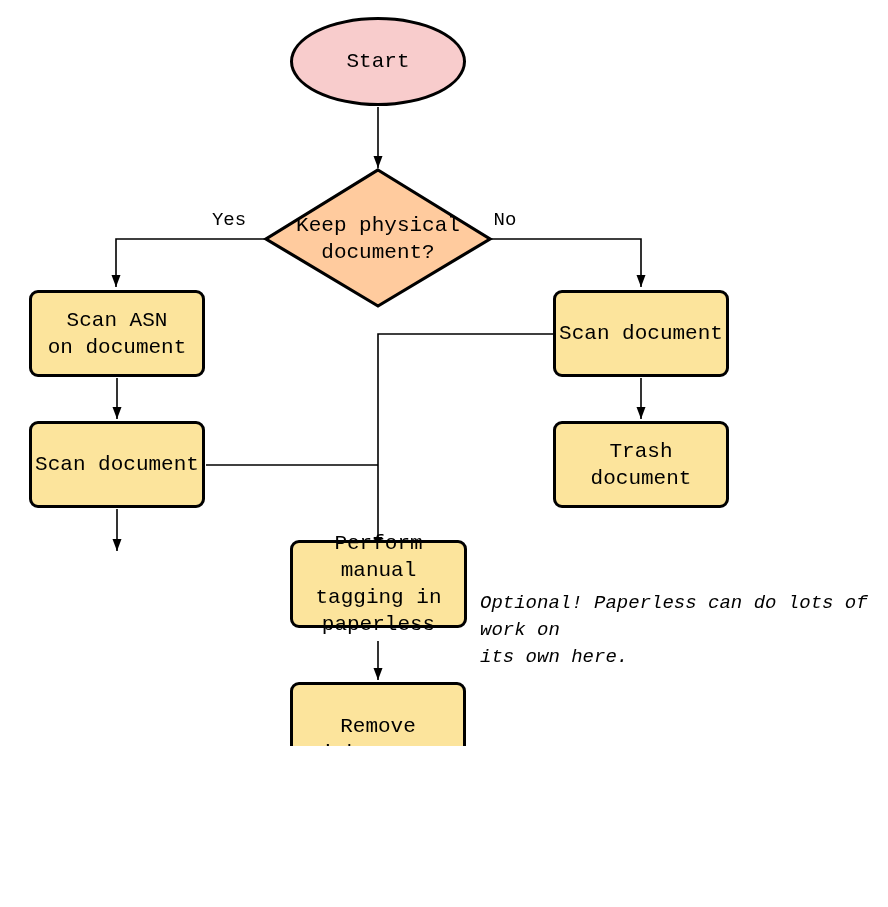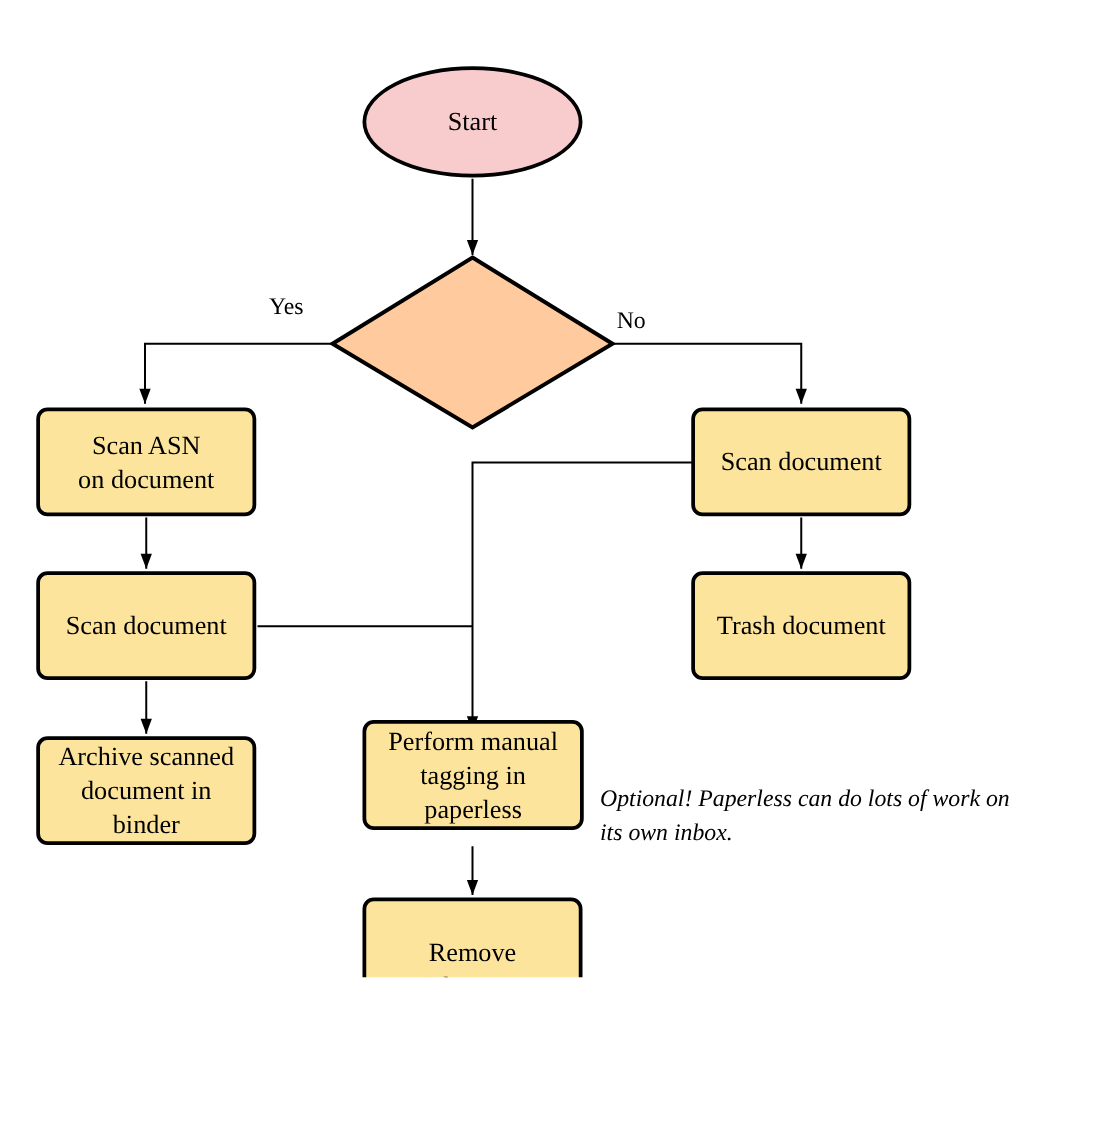--- a/index.html
+++ b/index.html
@@ -1,24 +1,23 @@
 <!DOCTYPE html>
 <html style="--terminator-fill: #F8CCCC; --decision-fill: #FFCB9E; --process-fill: #FCE49C; --line: #000000; --footer-line: #F3EBEB;"><head>
 <meta charset="utf-8">
 <style>
   html, body { margin: 0; padding: 0; background: #ffffff; }
   .stage {
     position: relative;
     width: 888px;
     height: 746px;
     background: #ffffff;
-    font-family: Liberation Serif, serif;
+    font-family: Liberation Mono, monospace;
     color: #000000;
     overflow: hidden;
-    margin-top: 36px;
   }
   .connectors {
     position: absolute;
     left: 0; top: 0;
     width: 888px; height: 907px;
     z-index: 1;
   }
   .node {
     position: absolute;
     z-index: 2;
@@ -97,56 +96,53 @@
     <path class="edge" marker-end="url(#arrow)" d="M378 641 L378 680"></path>
     <path class="edge" marker-end="url(#arrow)" d="M378 771 L378 810"></path>
 
     <polygon class="shape" points="378,170 490,239 378,306 266,239" style="fill: var(--decision-fill);"></polygon>
   </svg>
 
   <div class="node terminator" style="left:290px; top:17px; width:176px; height:89px;">
     <span>Start</span>
   </div>
 
+  <div class="decision-label" style="left:268px; top:212px; width:220px;">Keep physical
+document?</div>
 
-  <div class="edge-label" style="left:203px; top:200px; width:52px;">Yes</div>
+  <div class="edge-label" style="left:203px; top:211px; width:52px;">Yes</div>
 
   <div class="edge-label" style="left:479px; top:211px; width:52px;">No</div>
 
   <div class="node process" style="left:29px; top:290px; width:176px; height:87px;">
     <span>Scan ASN
 on document</span>
   </div>
 
   <div class="node process" style="left:553px; top:290px; width:176px; height:87px;">
     <span>Scan document</span>
   </div>
 
   <div class="node process" style="left:29px; top:421px; width:176px; height:87px;">
     <span>Scan document</span>
   </div>
 
   <div class="node process" style="left:553px; top:421px; width:176px; height:87px;">
     <span>Trash document</span>
   </div>
 
-  <div class="node process" style="left:29px; top:553px; width:176px; height:87px;">
-    <span>Archive scanned
-document in
-binder</span>
-  </div>
 
   <div class="node process" style="left:290px; top:540px; width:177px; height:88px;">
     <span>Perform manual
 tagging in
 paperless</span>
   </div>
 
   <div class="note" style="left:480px; top:590px;">Optional! Paperless can do lots of work on
-its own inbox.</div>
+its own here.</div>
 
   <div class="node process" style="left:290px; top:682px; width:176px; height:88px;align-items:flex-end;">
     <span>Remove
 inbox tag</span>
   </div>
 
   <div class="node terminator" style="left:289px; top:780px; width:178px; height:88px;">
     <span>End</span>
   </div>
 

